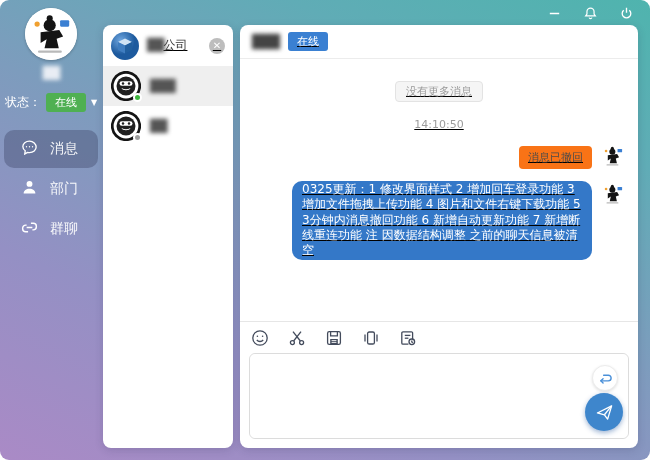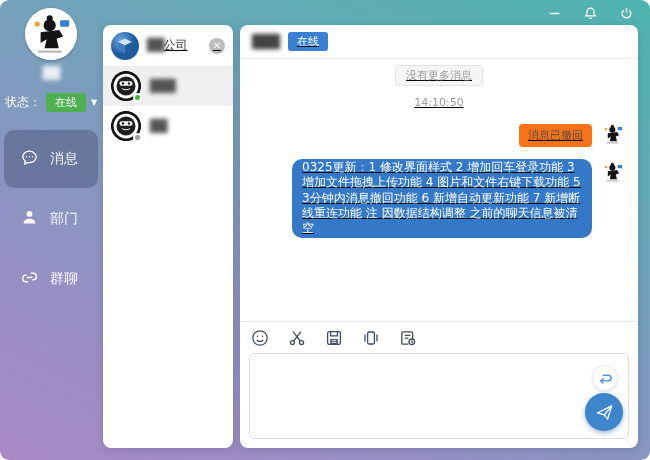--- a/index.html
+++ b/index.html
@@ -14,21 +14,21 @@
   .titlebar svg { width:15px; height:15px; }
   
   .sidebar { position:absolute; left:0; top:0; width:102px; height:100%; display:flex; flex-direction:column; align-items:center; padding-top:8px; }
   .profile-avatar { width:52px; height:52px; border-radius:50%; background:#fff; box-shadow:0 1px 3px rgba(0,0,0,.25); overflow:hidden; }
   .username { margin-top:6px; font-size:12px; color:#e9edf4; filter:blur(2px); letter-spacing:-1px; }
   .status-row { margin-top:13px; display:flex; align-items:center; gap:5px; }
   .status-label { color:#fff; font-size:12px; }
   .status-badge { background:#4fb052; color:#fff; font-size:11px; padding:2px 9px; border-radius:3px; cursor:pointer; }
   .status-caret { color:#fff; font-size:8px; cursor:pointer; }
   .nav { margin-top:16px; width:100%; }
-  .nav-item { height:58px; margin:2px 4px; display:flex; align-items:center; gap:11px; padding-left:16px; color:rgba(255,255,255,.93); font-size:14px; border-radius:10px; cursor:pointer; }
+  .nav-item { height:38px; margin:2px 4px; display:flex; align-items:center; gap:11px; padding-left:16px; color:rgba(255,255,255,.93); font-size:14px; border-radius:10px; cursor:pointer; }
   .nav-item.active { background:rgba(62,70,105,.40); }
   .nav-item svg { width:19px; height:19px; flex:none; }
   
   .panel { position:absolute; top:25px; background:#fff; border-radius:8px; box-shadow:0 2px 8px rgba(40,40,80,.18);text-decoration:underline; }
   .contacts { left:103px; width:130px; height:423px; overflow:hidden; }
   .group-row { display:flex; align-items:center; gap:8px; padding:7px 8px; height:41px; cursor:pointer; }
   .group-avatar { width:28px; height:28px; border-radius:50%; flex:none; }
   .group-name { font-size:12px; color:#333; white-space:nowrap; }
   .group-name .censored { filter:blur(2px); letter-spacing:-1px; color:#555; }
   .close-btn { margin-left:auto; width:16px; height:16px; border-radius:50%; background:#bdbdbd; color:#fff; font-size:10px; line-height:16px; text-align:center; cursor:pointer; flex:none; }
@@ -39,21 +39,21 @@
   .presence { position:absolute; right:-1px; bottom:-1px; width:9px; height:9px; border-radius:50%; border:2px solid #fff; }
   .presence.online { background:#3eb73e; }
   .presence.offline { background:#9e9e9e; }
   .contact-name { font-size:12px; color:#555; filter:blur(2px); letter-spacing:-1px; }
   
   .chat { left:240px; width:398px; height:423px; display:flex; flex-direction:column; overflow:hidden; }
   .chat-header { display:flex; align-items:center; gap:9px; padding:7px 12px; border-bottom:1px solid #ececec; }
   .chat-title { font-size:13px; color:#444; filter:blur(2px); letter-spacing:-1px; }
   .chat-online-badge { background:#3a80d2; color:#fff; font-size:11px; padding:2px 9px; border-radius:3px; }
   .messages { flex:1; padding:6px 12px; overflow:hidden; }
-  .no-more-pill { width:fit-content; margin:0 auto; background:#f5f5f5; border:1px solid #e3e3e3; border-radius:4px; color:#999; font-size:11px; padding:2px 10px; }
+  .no-more-pill { width:fit-content; margin:16px auto; background:#f5f5f5; border:1px solid #e3e3e3; border-radius:4px; color:#999; font-size:11px; padding:2px 10px; }
   .time-stamp { text-align:center; color:#9c9c9c; font-size:11px; margin-top:10px; }
   .msg-row { display:flex; justify-content:flex-end; align-items:flex-start; gap:8px; margin-top:12px; }
   .msg-avatar { width:26px; height:26px; flex:none; }
   .msg-avatar svg { width:26px; height:26px; }
   .recalled-bubble { background:#f97316; color:#4b4b4b; font-size:11px; padding:4px 9px; border-radius:4px; margin-top:3px; }
   .blue-bubble { background:#3478c8; color:#fff; font-size:12px; line-height:1.28; padding:1px 10px; border-radius:10px; max-width:300px; }
   
   .composer { border-top:1px solid #e6e6e6; padding:5px 9px 9px; }
   .toolbar { display:flex; gap:19px; padding:2px 2px 6px; color:#434b5c; }
   .toolbar .tool { width:18px; height:18px; cursor:pointer; }

